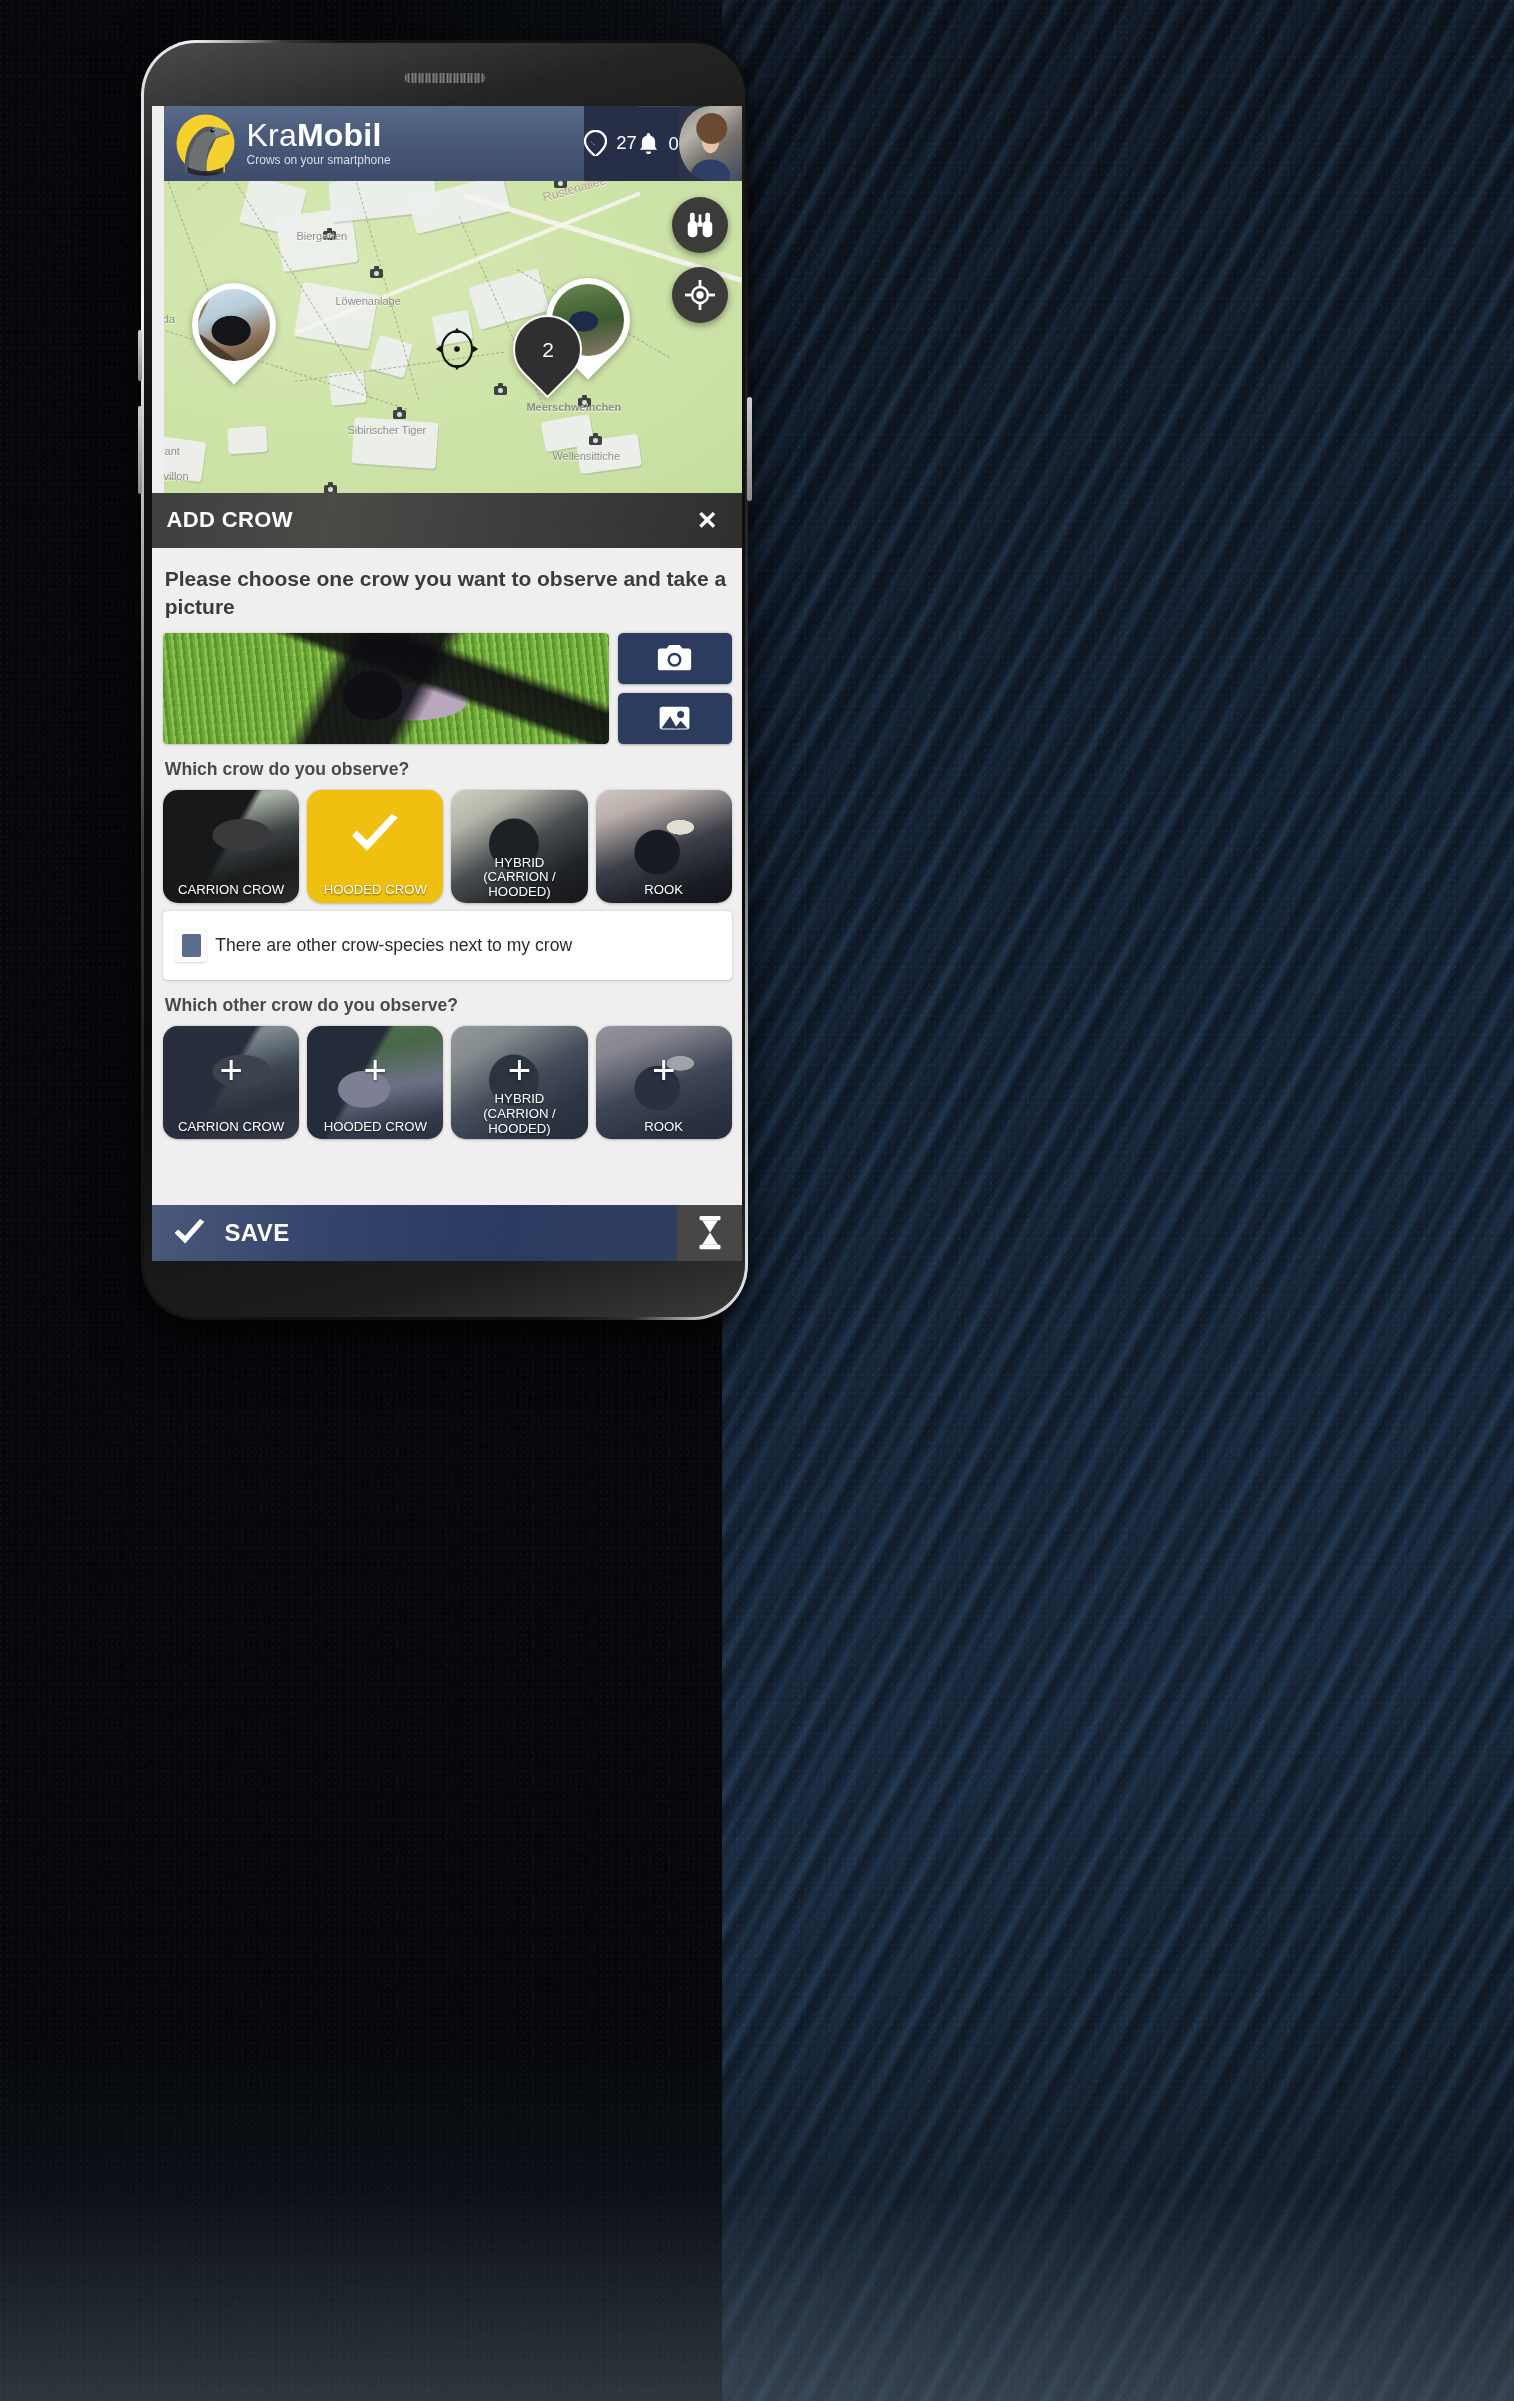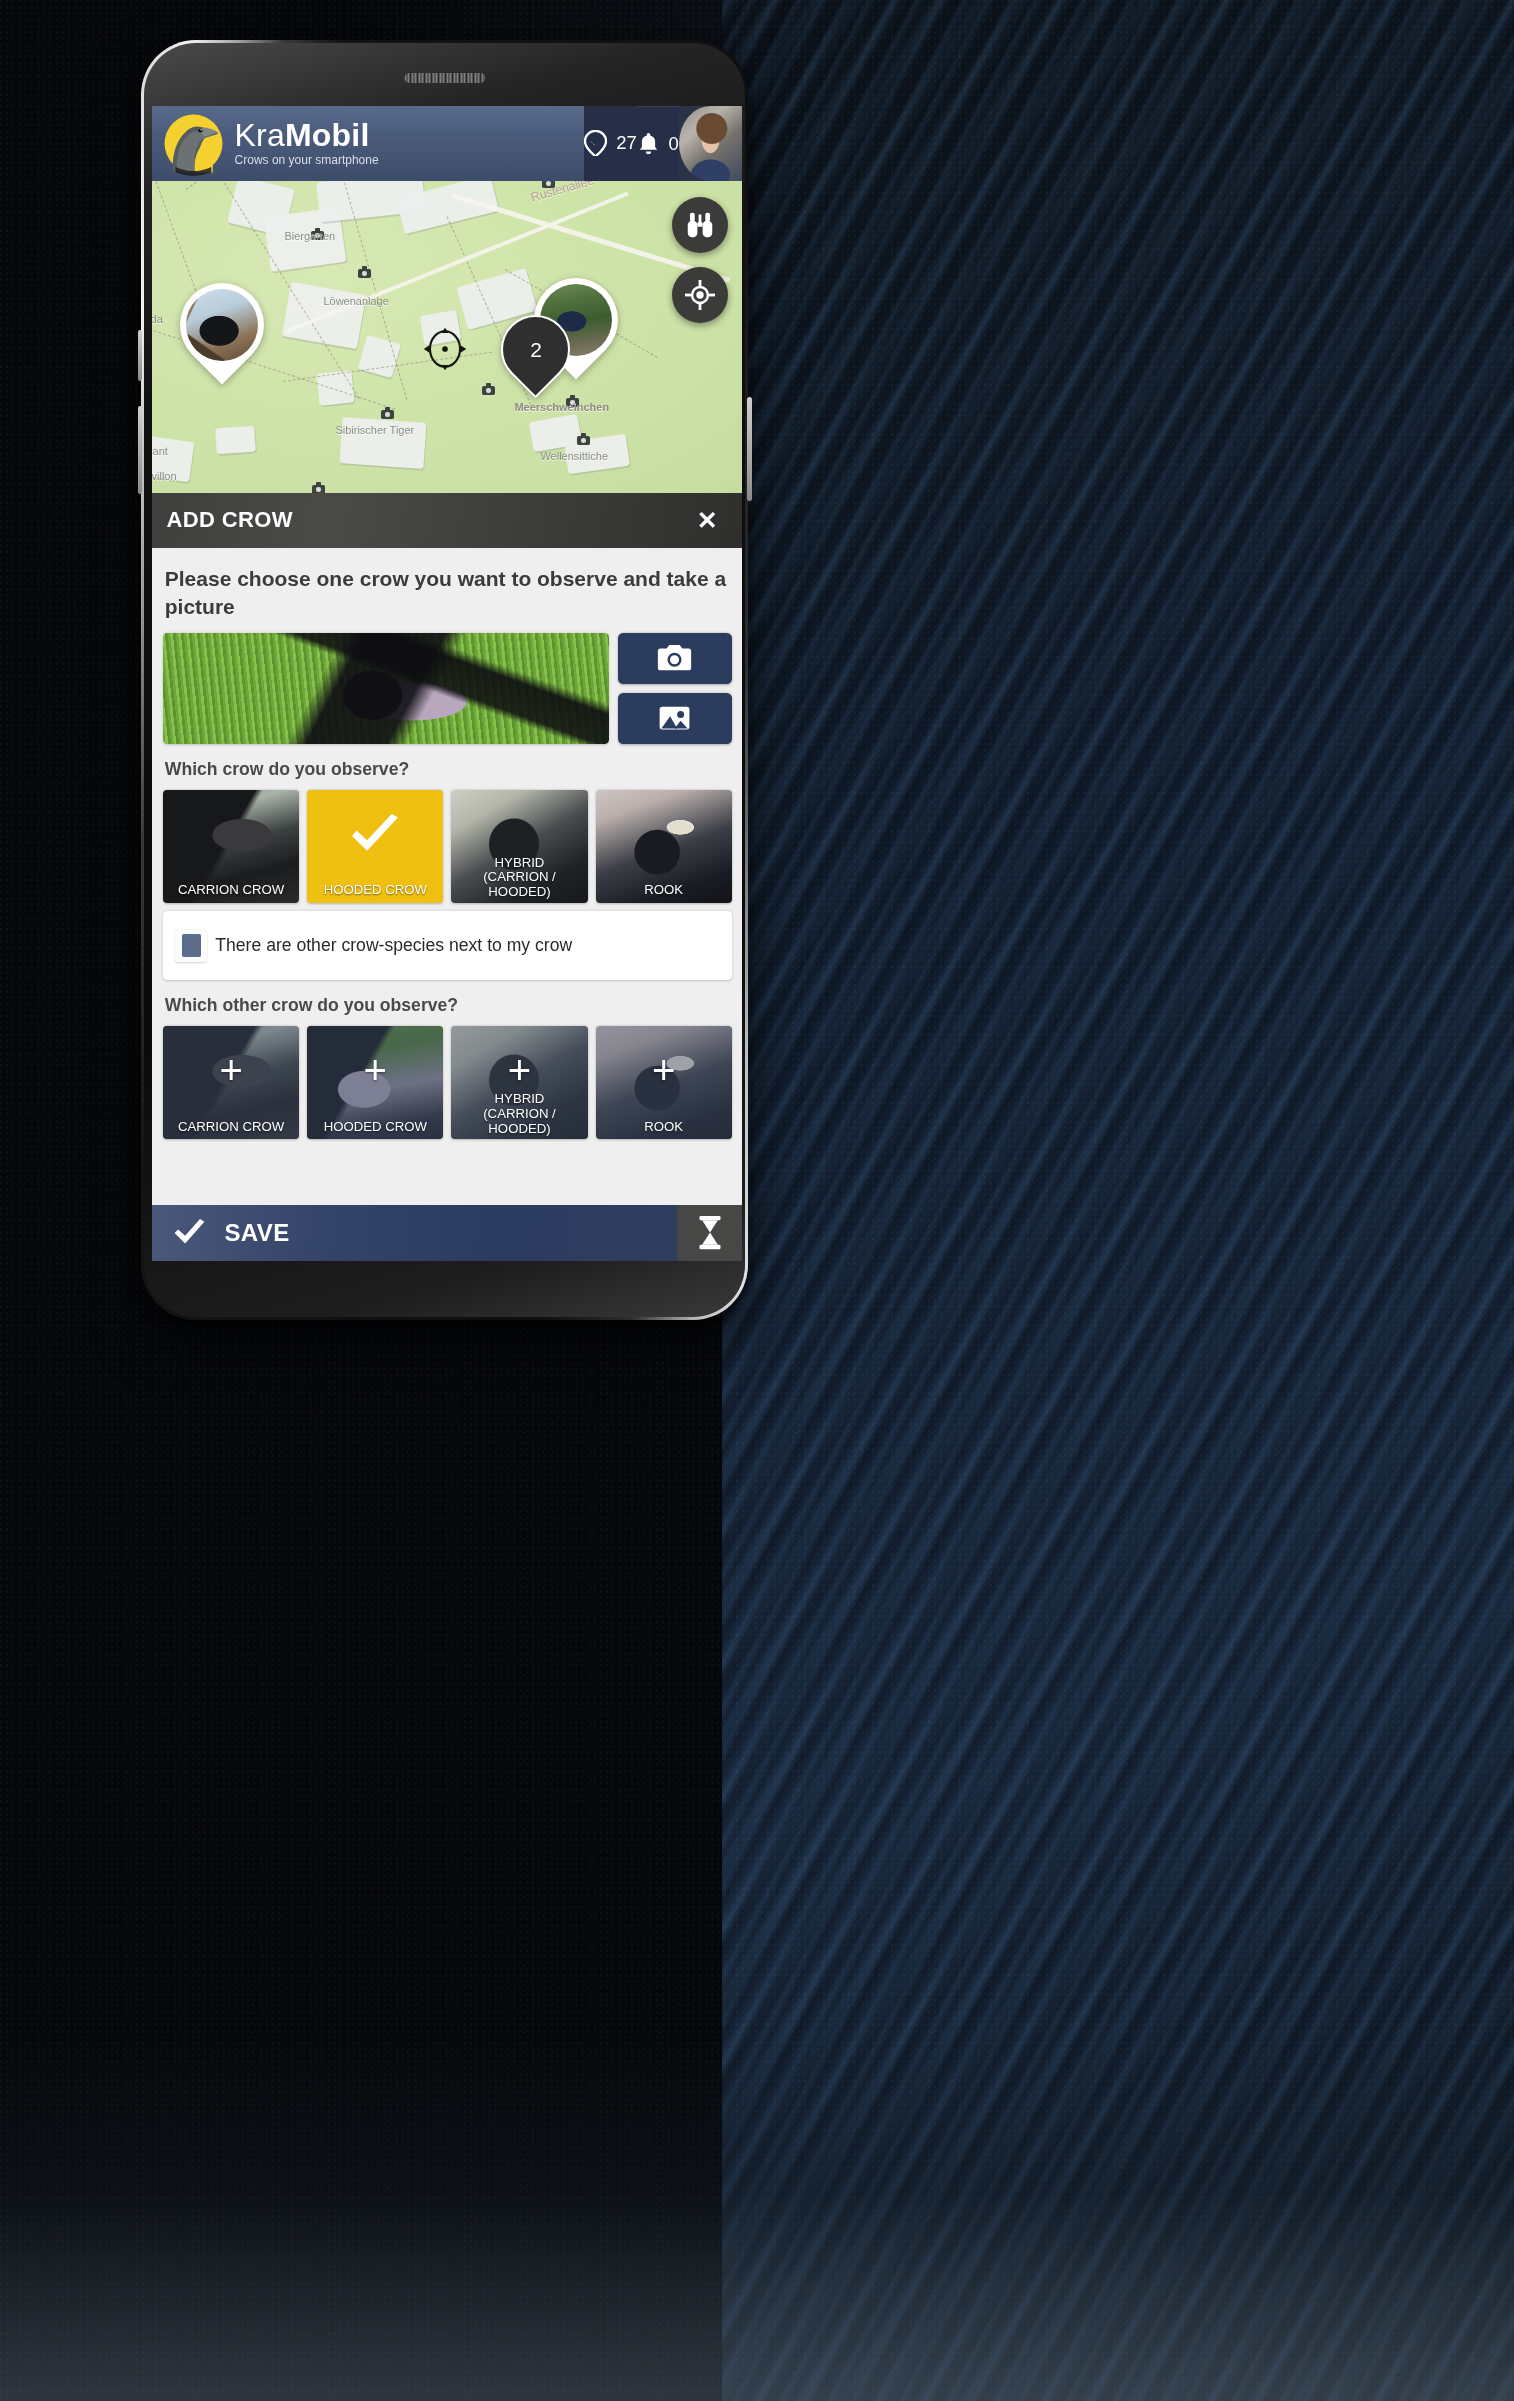--- a/index.html
+++ b/index.html
@@ -92,20 +92,21 @@
   #btn-l2 { left: -3.5px; top: 366px; height: 88px; }
   #btn-r1 { right: -3.5px; top: 357px; height: 104px; }
 
   
   #screen {
     position: absolute;
     left: 8.8px; top: 63px;
     width: 590px; height: 1155px;
     background: #efeff0;
     overflow: hidden;
+    padding-left: 12px;
   }
 
   
   #app-header {
     position: relative;
     height: 75px;
     display: flex;
     align-items: stretch;
     background: linear-gradient(180deg,#5a6a8a 0%, #4c5c7c 35%, #3d4c6a 100%);
   }
@@ -353,21 +354,21 @@
     background: #2c3c5e;
     display: flex; align-items: center; justify-content: center;
     box-shadow: 0 0.9px 2.6px rgba(0,0,0,.3);
   }
   #photo-buttons { display: flex; flex-direction: column; gap: 8.8px; }
 
   .crow-grid { display: flex; gap: 8px; }
   .crow-card {
     flex: 1;
     height: 113px;
-    border-radius: 4px;
+    border-radius: 15px;
     position: relative;
     overflow: hidden;
     box-shadow: 0 0.9px 2.6px rgba(0,0,0,.25);
     display: flex; align-items: flex-end; justify-content: center;
   }
   .crow-card .label {
     position: relative;
     z-index: 3;
     color: #fff;
     font-size: 13.2px;

